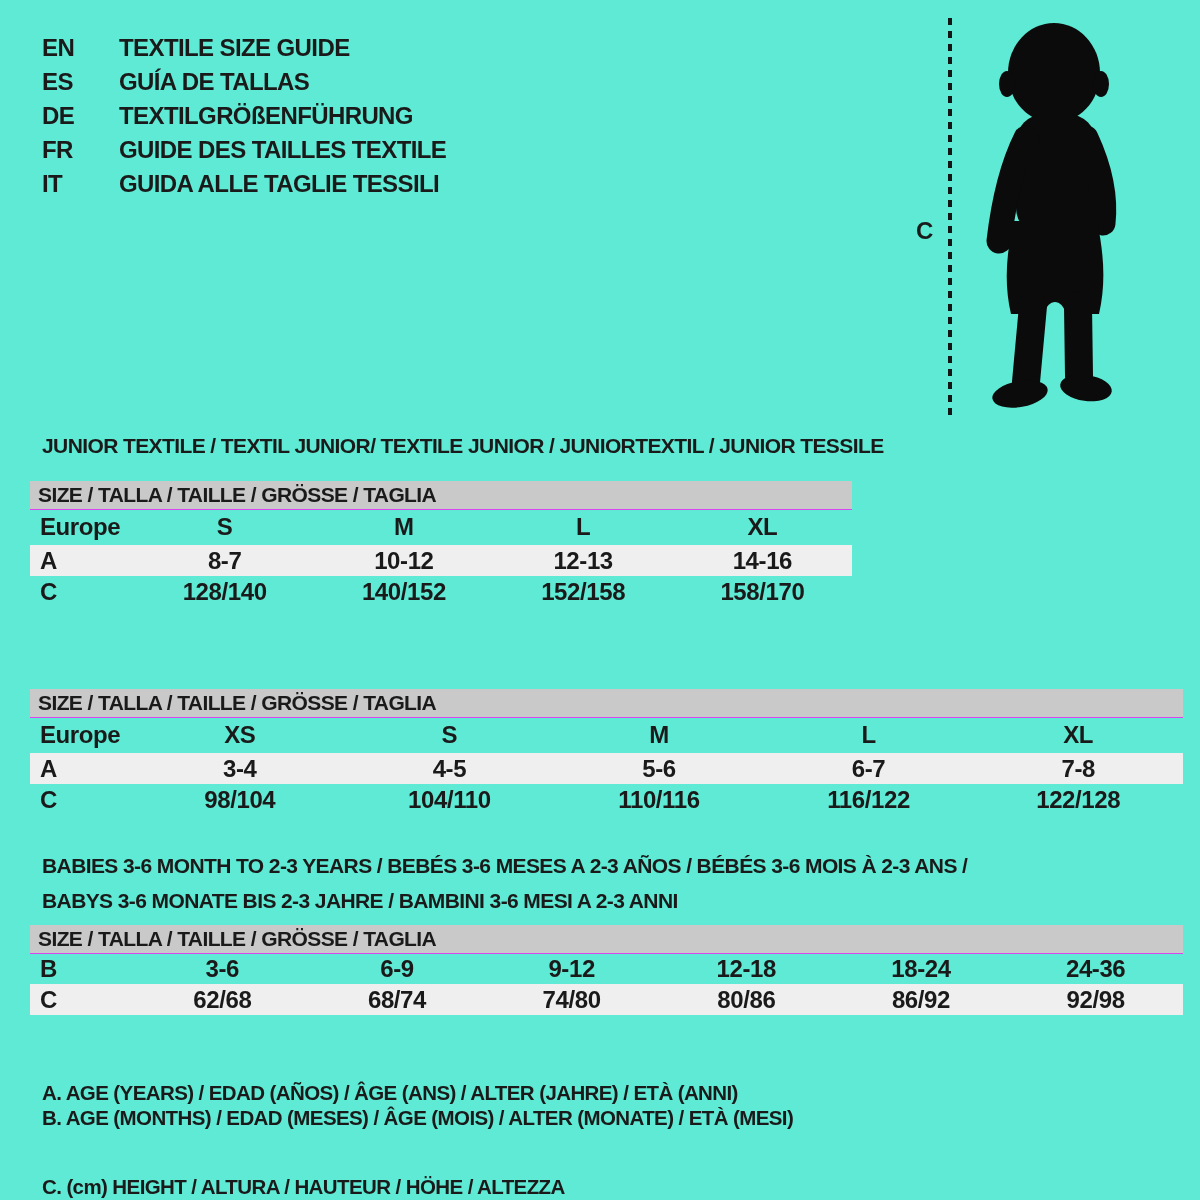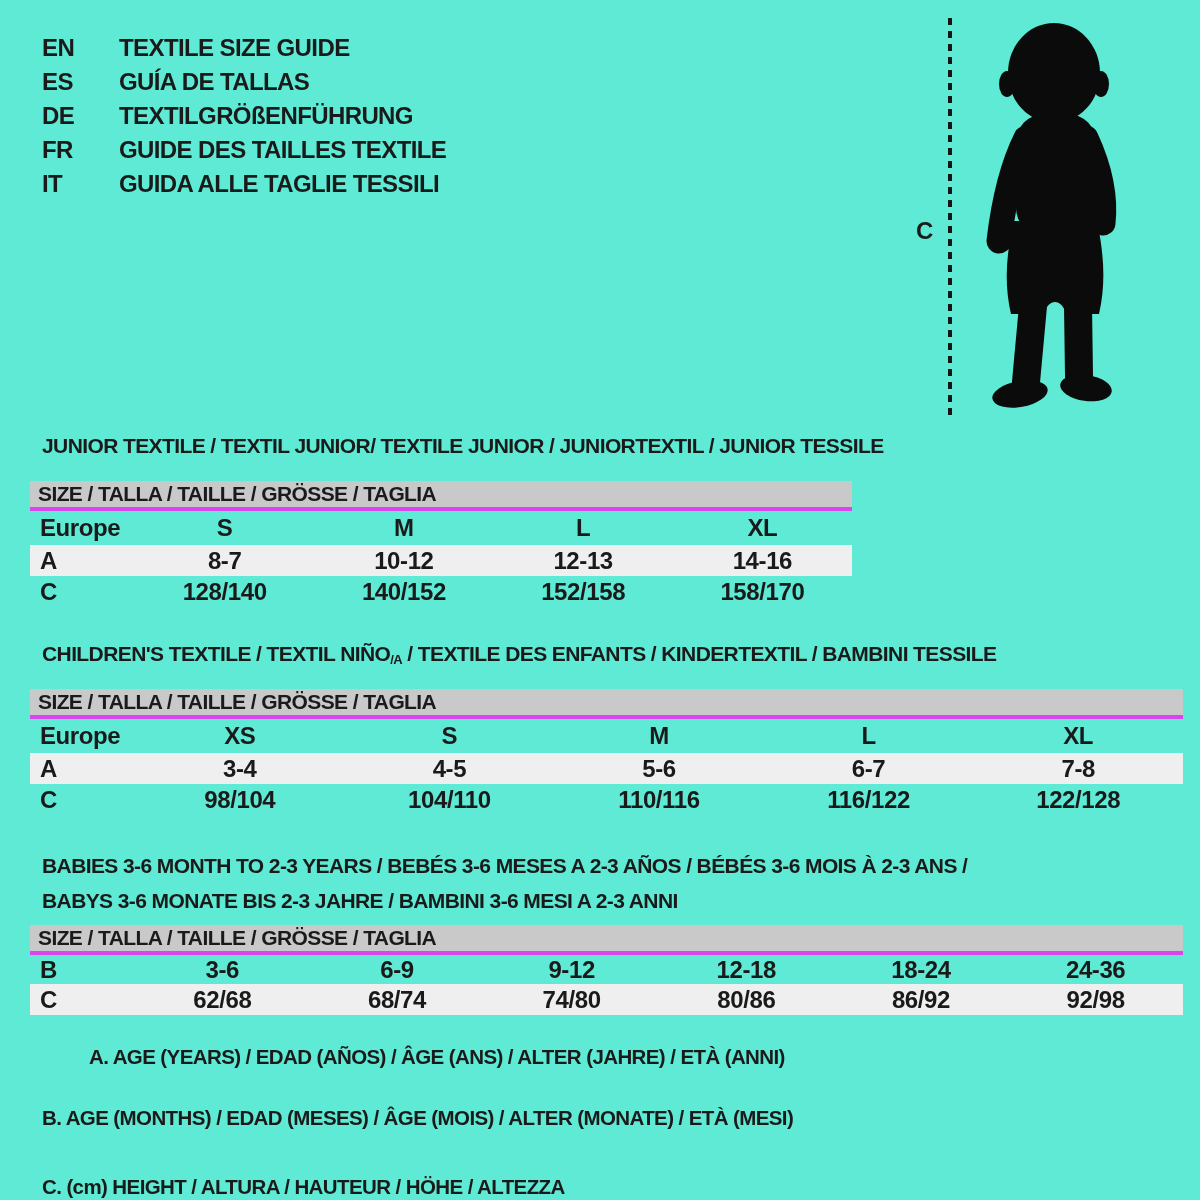--- a/index.html
+++ b/index.html
@@ -34,33 +34,33 @@
 
   
   table.size-table { position:absolute; left:30px; border-collapse:collapse; table-layout:fixed; }
   .t-junior   { top:481px; width:822px; }
   .t-children { top:689px; width:1153px; }
   .t-babies   { top:925px; width:1153px; }
   col.c-label { width:105px; }
   th.bar {
     background:#c9c9c9; text-align:left; font-size:21px; font-weight:bold;
     height:28px; padding:0 0 0 8px; letter-spacing:-0.6px; white-space:nowrap;
-    border-bottom:4px solid #d946ef;
+    border-bottom:1px solid #d946ef;
   }
   td {
     text-align:center; font-size:24px; font-weight:bold; height:31px;
     letter-spacing:-0.4px; vertical-align:middle; white-space:nowrap;
   }
   td.lbl { text-align:left; padding-left:10px; }
   .t-junior tbody tr:first-child td, .t-children tbody tr:first-child td { height:36px; }
   tbody tr:nth-child(2) { background:#efefef; }
 
   
   .legend-line { position:absolute; left:42px; font-size:20.5px; letter-spacing:-0.6px; white-space:nowrap; }
-  #legend-a { top:1045px;margin-left:47px; }
+  #legend-a { top:1081px; }
   #legend-b { top:1106px; }
   #legend-c { top:1141px;margin-top:34px; }
 </style>
 </head>
 <body>
 
 <div class="sheet">
 
   <div class="lang-list">
     <div class="lang-row">
@@ -135,23 +135,20 @@
       <tr>
         <td class="lbl">C</td>
         <td>128/140</td>
         <td>140/152</td>
         <td>152/158</td>
         <td>158/170</td>
       </tr>
     </tbody>
   </table>
 
-  <div class="section-title" id="children-title">
-    <span>CHILDREN'S TEXTILE / TEXTIL NIÑO</span><span class="subscript">/A</span><span> / TEXTILE DES ENFANTS / KINDERTEXTIL / BAMBINI TESSILE</span>
-  </div>
   <table class="size-table t-children">
     <colgroup>
         <col class="c-label">
         <col>
         <col>
         <col>
         <col>
         <col>
       </colgroup>
     <thead>

